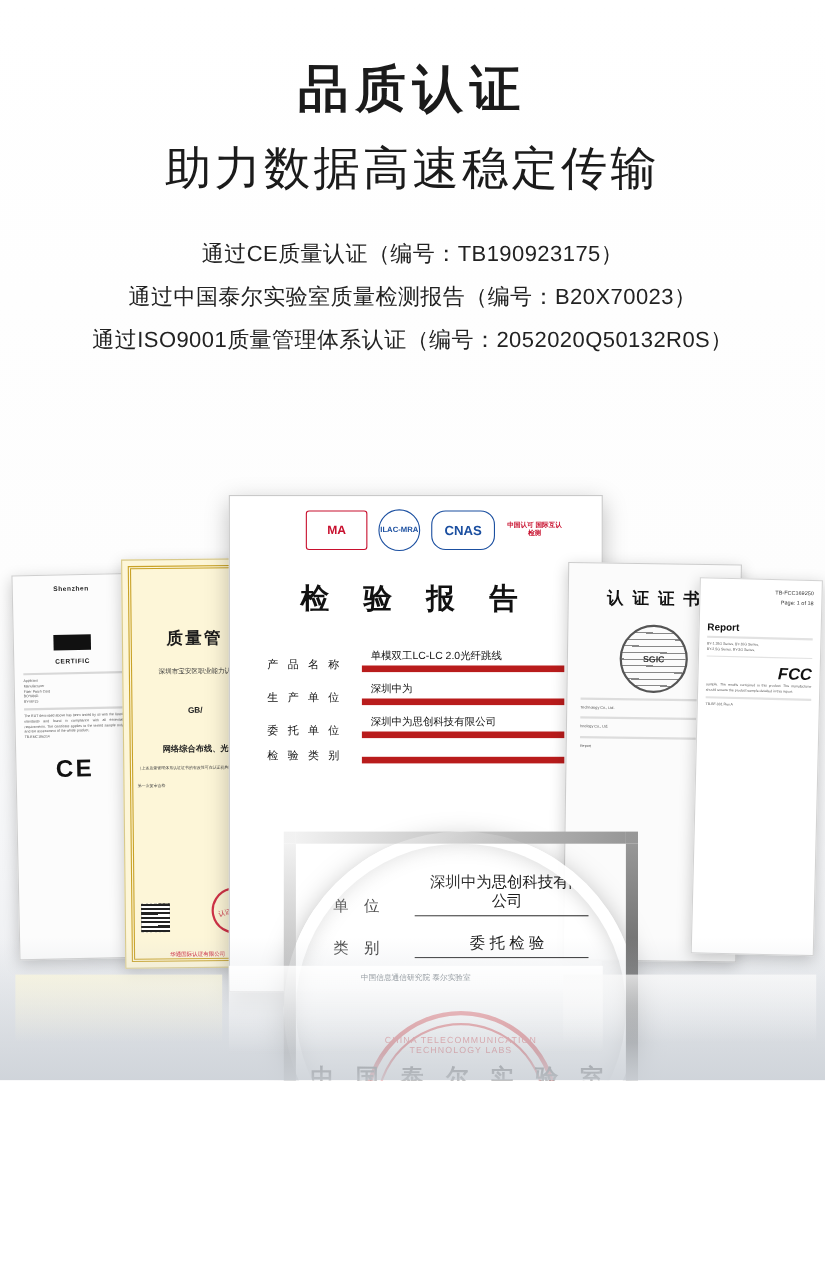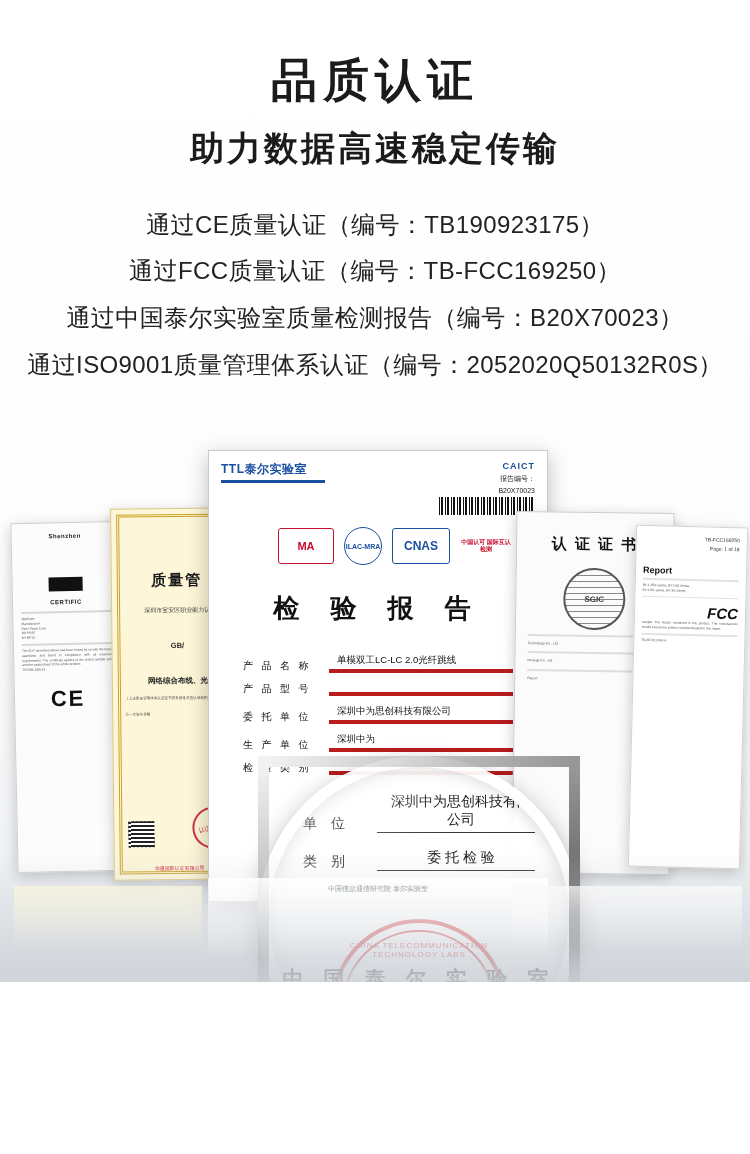--- a/index.html
+++ b/index.html
@@ -17,26 +17,26 @@
   }
 
   
   .header { position: absolute; top: 0; left: 0; width: 750px; text-align: center; padding-top: 52px; }
   .title-main {
     font-size: 46px; font-weight: bold; color: #1b1b1b;
     letter-spacing: 6px; line-height: 1.25;
   }
   .title-sub {
     margin-top: 16px;
-    font-size: 34px; font-weight: bold; color: #1b1b1b;
+    font-size: 42px; font-weight: normal; color: #1b1b1b;
     letter-spacing: 3px; line-height: 1.3;
   }
   .cert-list { margin-top: 32px; }
   .cert-line {
-    font-size: 24px; color: #222; line-height: 1.95; letter-spacing: 0.4px;
+    font-size: 20px; color: #222; line-height: 1.95; letter-spacing: 0.4px;
   }
 
   
   .collage { position: absolute; top: 430px; left: 0; width: 750px; height: 600px; }
 
   .doc { position: absolute; background: #fff; box-shadow: 0 4px 14px rgba(0,0,0,0.22); }
 
   
   .doc-a {
     left: 14px; top: 92px; width: 108px; height: 350px;
@@ -109,27 +109,27 @@
   .rep-logo-bar { width: 104px; height: 3px; background:#1b4fa0; margin-top: 2px;}
   .rep-right { text-align:right; }
   .rep-caict { font-size: 9px; font-weight:bold; color:#1b4fa0; letter-spacing:1px;}
   .rep-no { font-size: 7px; color:#222; margin-top: 3px;}
   .barcode { margin-top:3px; height:18px; width:96px; margin-left:auto;
      background: repeating-linear-gradient(90deg,#111 0 1px,#fff 1px 2px,#111 2px 4px,#fff 4px 6px);}
   .rep-seals { display:flex; gap: 10px; justify-content:center; margin-top: 12px; align-items:center;margin-left:34px;}
   .seal { width: 56px; height: 36px; border:1.5px solid #c8102e; color:#c8102e; font-size:11px; font-weight:bold;
           display:flex; align-items:center; justify-content:center; border-radius:3px;}
   .seal.blue { border-color:#1b4fa0; color:#1b4fa0; border-radius:50%; width:38px;height:38px;font-size:7px;}
-  .seal.cnas { border-color:#1b4fa0; color:#1b4fa0; width:58px; font-size:12px;}
+  .seal.cnas { border-color:#1b4fa0; color:#1b4fa0; width:58px; font-size:12px;border-radius:13px;}
   .seal.cn { border:none; color:#c8102e; font-size:6px; line-height:1.25; text-align:center; width:52px;}
   .rep-title { text-align:center; font-size: 26px; font-weight:bold; letter-spacing: 12px; color:#111; margin-top: 26px; }
   .rep-fields { margin: 28px 34px 0; }
   .rep-row { display:flex; align-items:flex-end; font-size: 10px; color:#111; margin-bottom: 9px;}
   .rep-label { width: 86px; letter-spacing: 3px; flex: none; font-family: Liberation Serif, serif;}
-  .rep-value { flex: 1; border-bottom: 4px solid #b91c1c; padding-left: 8px; padding-bottom: 2px; min-height: 14px; font-size: 9.5px; }
+  .rep-value { flex: 1; border-bottom: 6px solid #b91c1c; padding-left: 8px; padding-bottom: 2px; min-height: 14px; font-size: 9.5px; }
   .rep-foot { position:absolute; bottom: 8px; width:100%; text-align:center; font-size:6px; color:#444;}
 
   
   .mag {
     position:absolute; left: 258px; top: 756px; width: 322px; height: 322px;
     border-radius: 50%;
     border: 11px solid;
     border-image: linear-gradient(145deg,#f2f2f2,#9a9a9a 40%,#5e5e5e 70%,#cfcfcf) 1;
     box-shadow: 0 10px 26px rgba(0,0,0,0.35), inset 0 0 18px rgba(0,0,0,0.18);
     background: rgba(255,255,255,0.93);
@@ -185,21 +185,20 @@
 </head>
 <body>
 
 <div class="page">
 
   <div class="header">
     <div class="title-main">品质认证</div>
     <div class="title-sub">助力数据高速稳定传输</div>
     <div class="cert-list">
       <div class="cert-line">通过CE质量认证（编号：TB190923175）</div>
-      <div class="cert-line">通过FCC质量认证（编号：TB-FCC169250）</div>
       <div class="cert-line">通过中国泰尔实验室质量检测报告（编号：B20X70023）</div>
       <div class="cert-line">通过ISO9001质量管理体系认证（编号：2052020Q50132R0S）</div>
     </div>
   </div>
 
   <div class="collage">
 
     <div class="doc doc-a">
       <div class="hdr">Shenzhen</div>
       <div class="blackbar"></div>
@@ -223,60 +222,44 @@
       <div class="bline">GB/</div>
       <div class="bline">网络综合布线、光</div>
       <div class="btiny">（上述质量管理体系认证证书的有效性可在认证机构网站查询）</div>
       <div class="btiny">第一次复审合格</div>
       <div class="qr"></div>
       <div class="redstamp">认证专用章</div>
       <div class="redbanner">华通国际认证有限公司</div>
     </div>
 
     <div class="doc doc-c">
-      <div class="rep-top">
-        <div>
-          <div class="rep-logo">TTL泰尔实验室</div>
-          <div class="rep-logo-bar"></div>
-        </div>
-        <div class="rep-right">
-          <div class="rep-caict">CAICT</div>
-          <div class="rep-no">报告编号：</div>
-          <div class="rep-no">B20X70023</div>
-          <div class="barcode"></div>
-        </div>
-      </div>
 
       <div class="rep-seals">
         <div class="seal">MA</div>
         <div class="seal blue">ILAC-MRA</div>
         <div class="seal cnas">CNAS</div>
         <div class="seal cn">
           <span>中国认可 国际互认 检测</span>
         </div>
       </div>
 
       <div class="rep-title">检 验 报 告</div>
 
       <div class="rep-fields">
         <div class="rep-row">
           <div class="rep-label">产 品 名 称</div>
           <div class="rep-value">单模双工LC-LC 2.0光纤跳线</div>
         </div>
         <div class="rep-row">
-          <div class="rep-label">产 品 型 号</div>
-          <div class="rep-value"></div>
+          <div class="rep-label">生 产 单 位</div>
+          <div class="rep-value">深圳中为</div>
         </div>
         <div class="rep-row">
           <div class="rep-label">委 托 单 位</div>
           <div class="rep-value">深圳中为思创科技有限公司</div>
-        </div>
-        <div class="rep-row">
-          <div class="rep-label">生 产 单 位</div>
-          <div class="rep-value">深圳中为</div>
         </div>
         <div class="rep-row">
           <div class="rep-label">检 验 类 别</div>
           <div class="rep-value"></div>
         </div>
       </div>
 
       <div class="rep-foot">中国信息通信研究院 泰尔实验室</div>
     </div>
 

